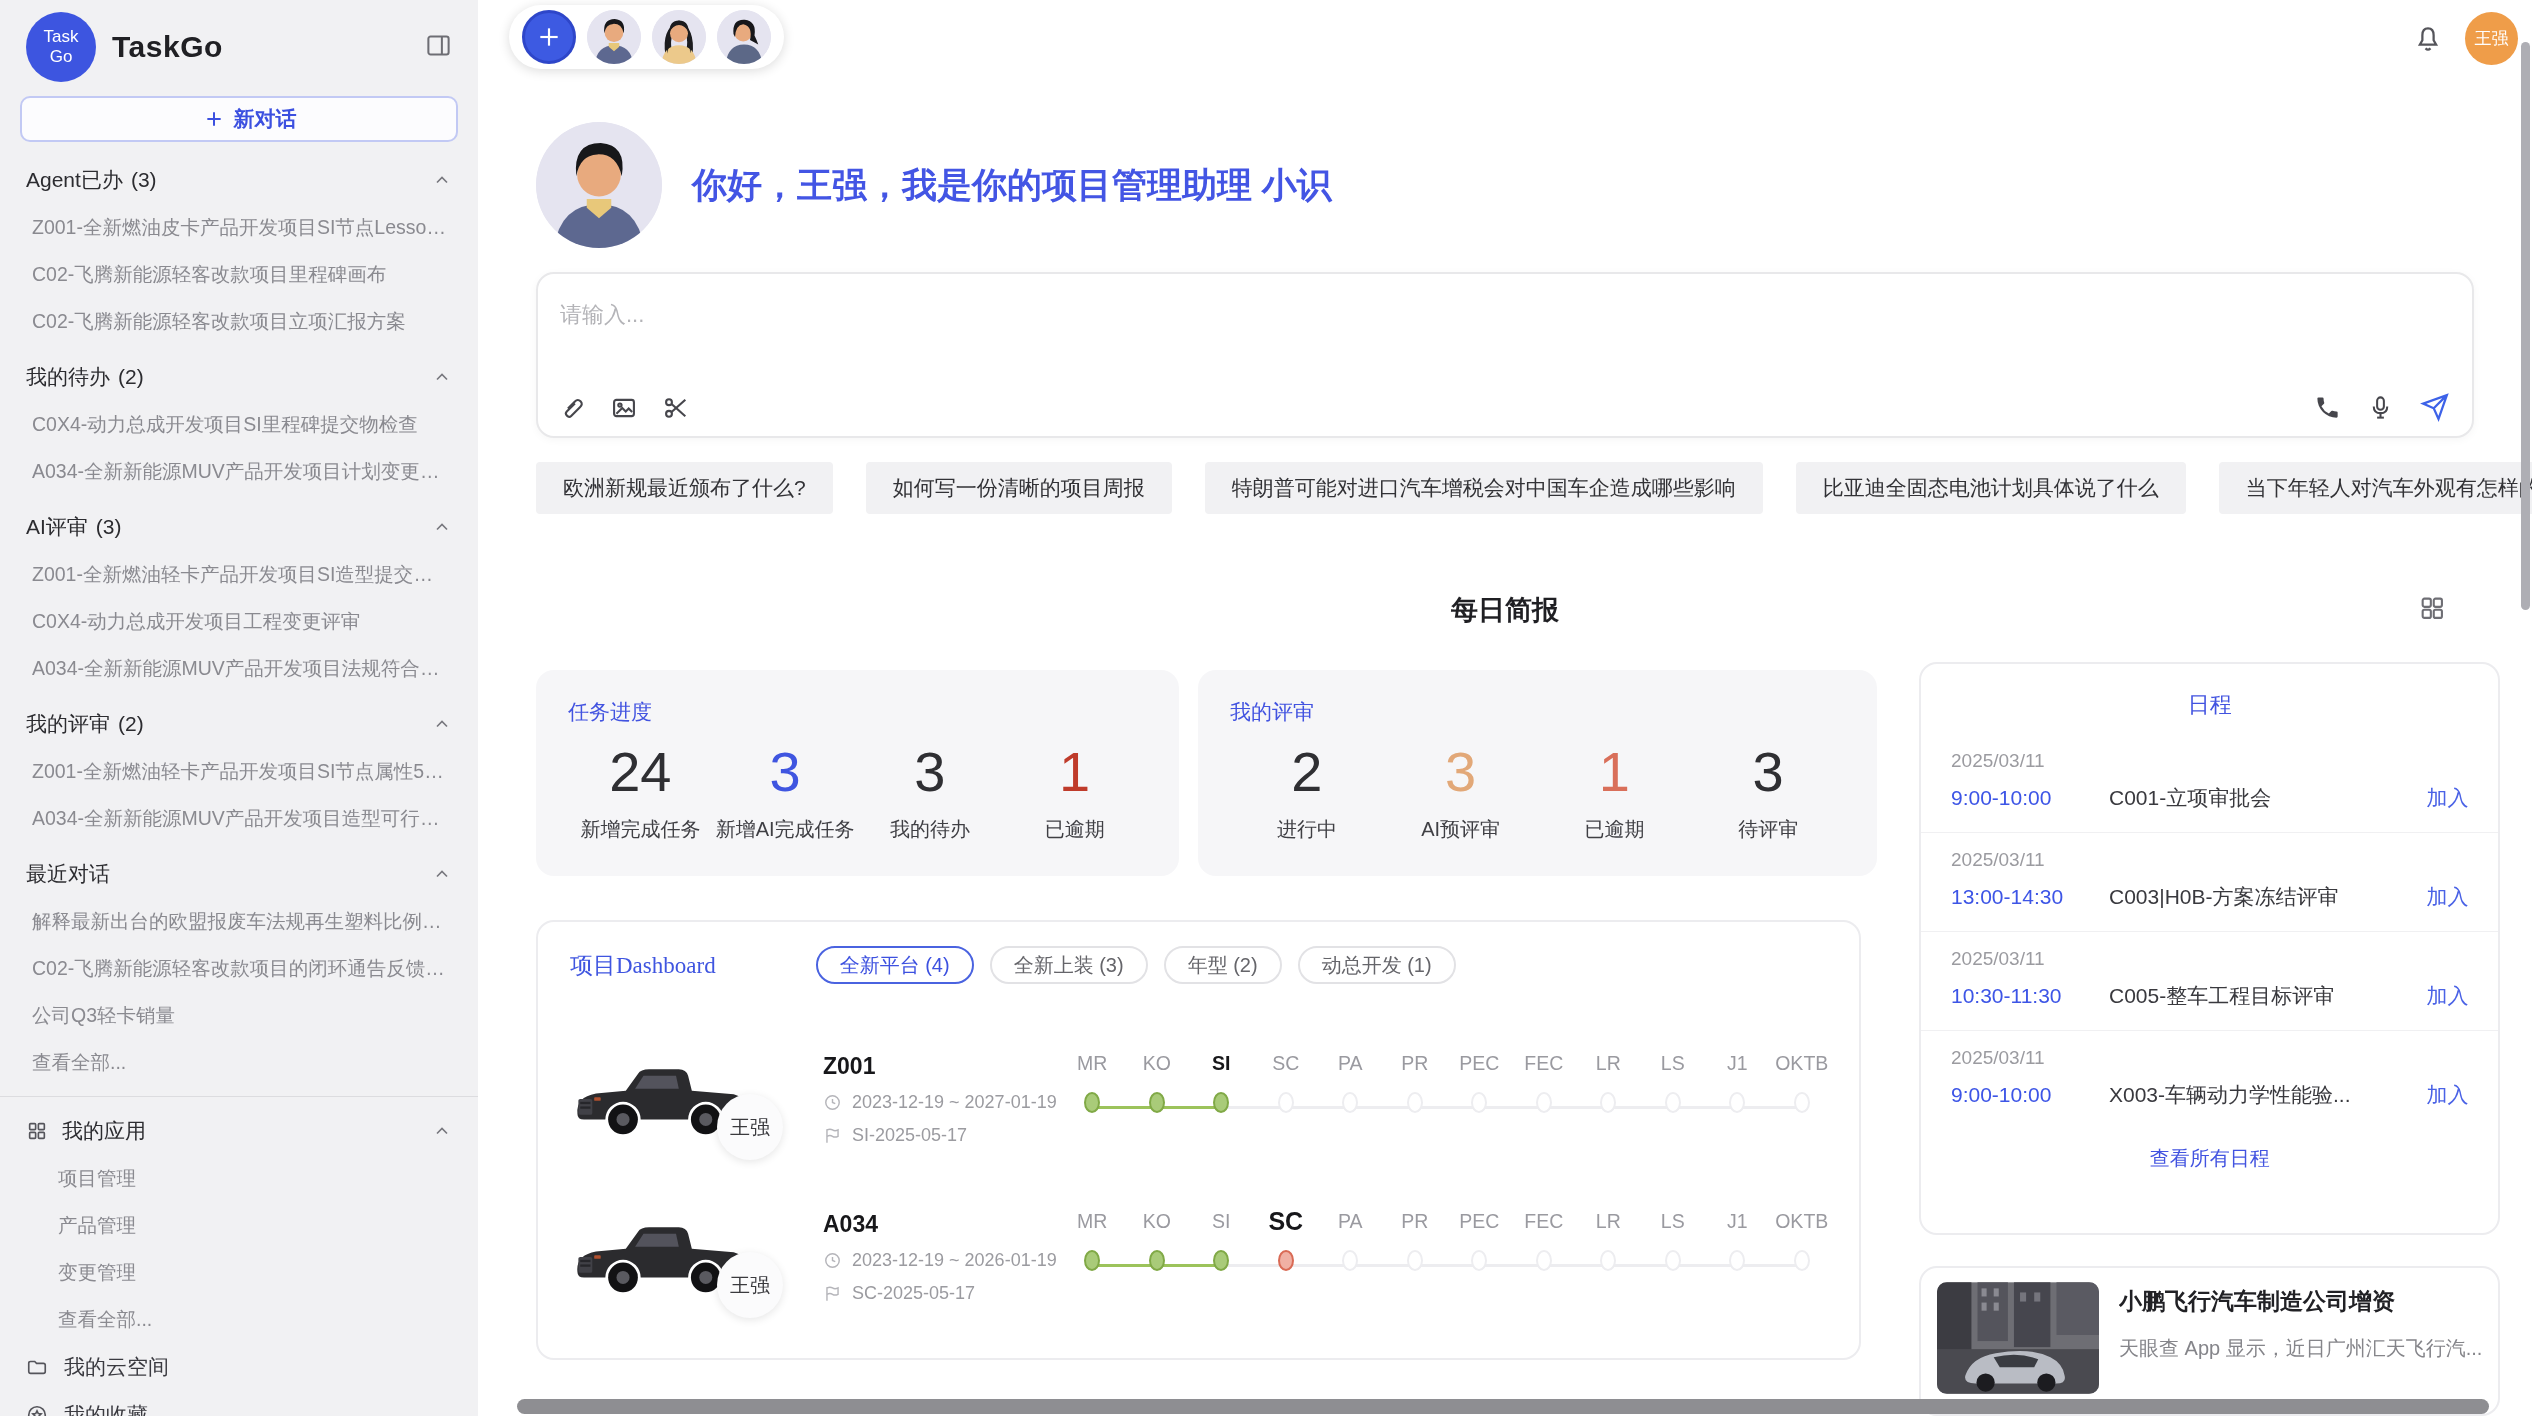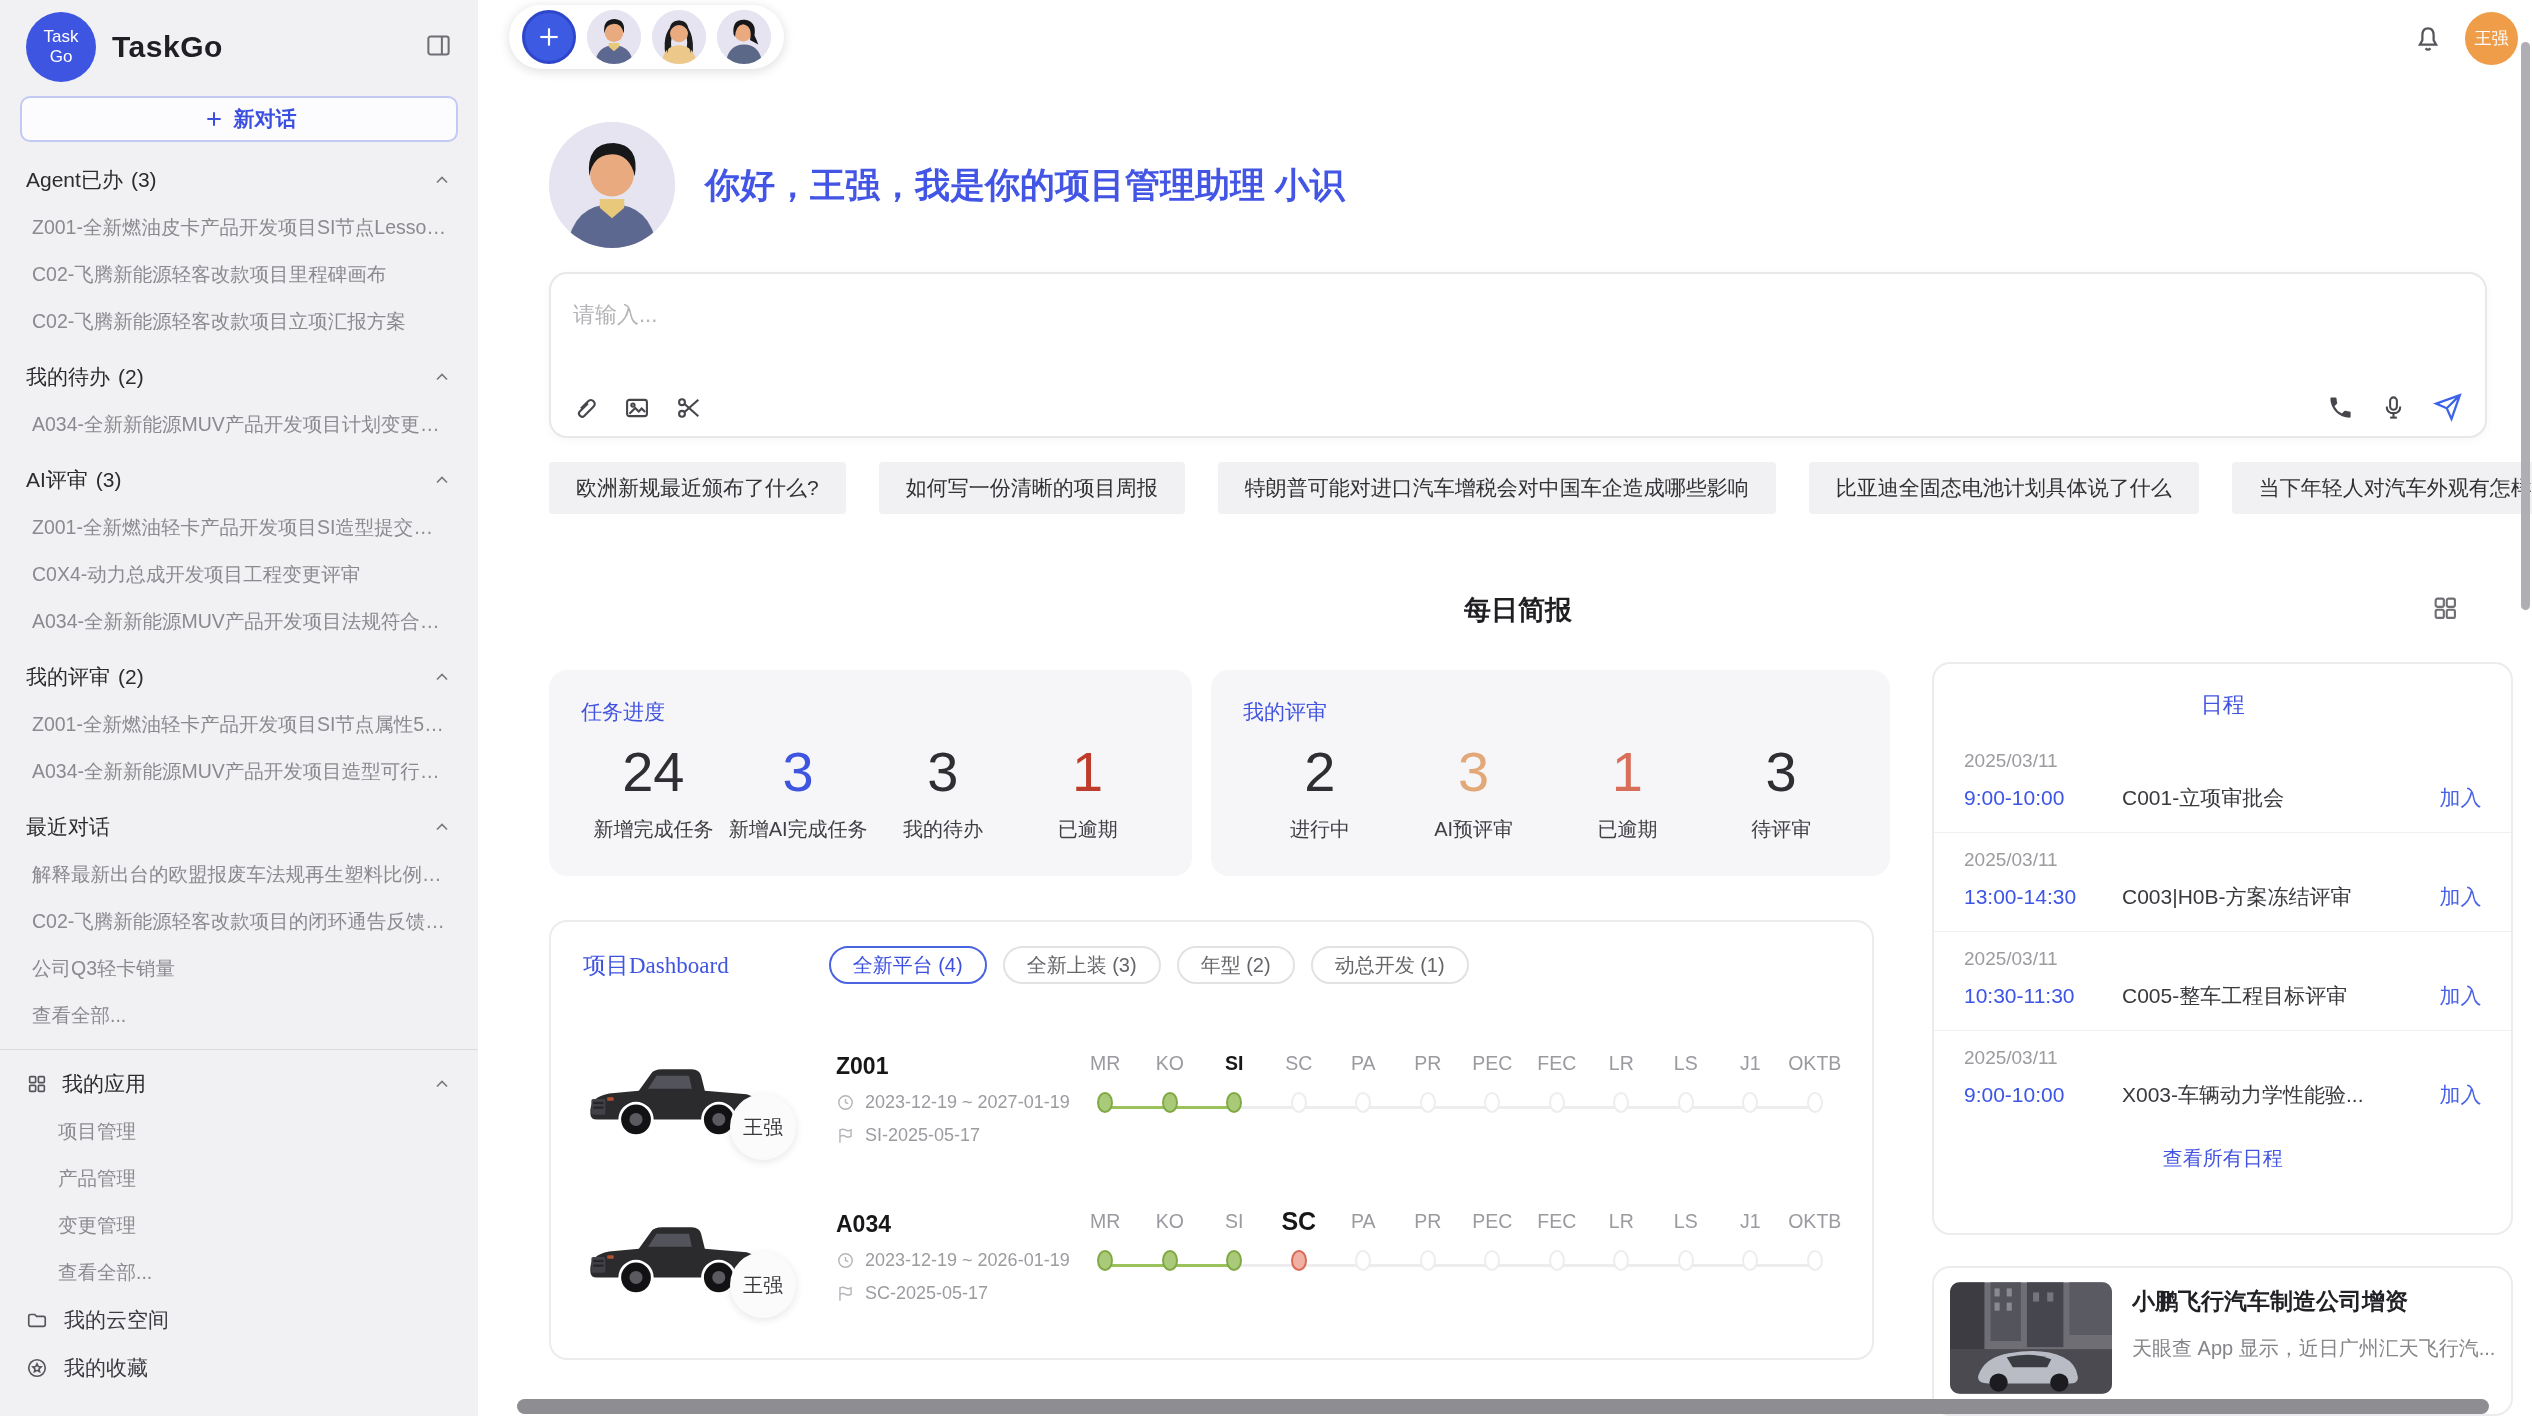--- a/index.html
+++ b/index.html
@@ -28,21 +28,21 @@
   
   .main { flex:1; position:relative; background:#fff; }
   .top-pill { position:absolute; left:31px; top:5px; height:64px; border-radius:33px; background:#fff; box-shadow:0 2px 12px rgba(0,0,0,.14); display:flex; align-items:center; padding:0 13px; gap:11px; }
   .pill-plus { width:54px; height:54px; border-radius:50%; background:#3d5ae2; color:#fff; display:flex; align-items:center; justify-content:center; cursor:pointer; border:3px solid #2e46c9; }
   .pill-avatar { width:54px; height:54px; border-radius:50%; overflow:hidden; background:#e5e4f0; cursor:pointer; }
   .pill-avatar svg { width:100%; height:100%; display:block; }
   .top-right { position:absolute; right:14px; top:12px; display:flex; align-items:center; gap:22px; }
   .bell { color:#55555b; cursor:pointer; display:flex; }
   .user-avatar { width:53px; height:53px; border-radius:50%; background:#ef9d49; color:#fff; font-size:17px; display:flex; align-items:center; justify-content:center; cursor:pointer; }
 
-  .content { position:absolute; left:71px; top:0; width:1938px; }
+  .content { position:absolute; left:58px; top:0; width:1938px; }
   .hero { margin-top:122px; display:flex; align-items:center; gap:30px; }
   .hero-avatar { width:126px; height:126px; border-radius:50%; overflow:hidden; background:#e5e4f0; flex-shrink:0; }
   .hero-avatar svg { width:100%; height:100%; display:block; }
   .hero-title { font-size:35px; font-weight:700; color:#4355e4; }
 
   .input-box { margin-top:24px; height:166px; border:2px solid #e8e8ea; border-radius:18px; position:relative; background:#fff; box-shadow:0 2px 8px rgba(0,0,0,.04); }
   .input-box textarea { position:absolute; left:22px; top:26px; width:1600px; height:70px; border:none; outline:none; resize:none; font-family:inherit; font-size:22px; color:#333; background:transparent; }
   .input-box textarea::placeholder { color:#b4b4b8; }
   .in-icons-left { position:absolute; left:20px; bottom:14px; display:flex; gap:24px; color:#46464c; }
   .in-icons-right { position:absolute; right:22px; bottom:14px; display:flex; gap:26px; color:#46464c; align-items:center; }
@@ -201,20 +201,21 @@
     <div class="sec">
       <div class="sec-head">
         <span>我的待办</span>
         <span class="sec-count">(2)</span>
         <span class="chev">
             <svg width="20" height="20" viewBox="0 0 24 24" fill="none" stroke="currentColor" stroke-width="2">
               <polyline points="6,15 12,9 18,15"></polyline>
             </svg>
           </span>
       </div>
+      <div class="sec-item">C0X4-动力总成开发项目SI里程碑提交物检查</div>
       <div class="sec-item">A034-全新新能源MUV产品开发项目计划变更表编写</div>
     </div>
 
     <div class="sec">
       <div class="sec-head">
         <span>AI评审</span>
         <span class="sec-count">(3)</span>
         <span class="chev">
             <svg width="20" height="20" viewBox="0 0 24 24" fill="none" stroke="currentColor" stroke-width="2">
               <polyline points="6,15 12,9 18,15"></polyline>

